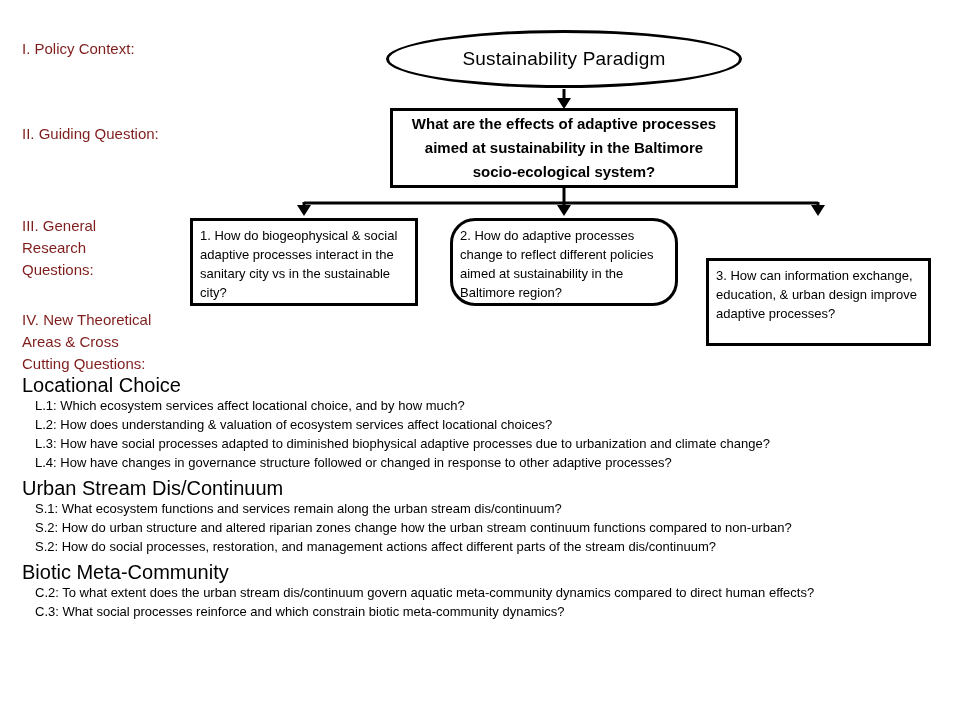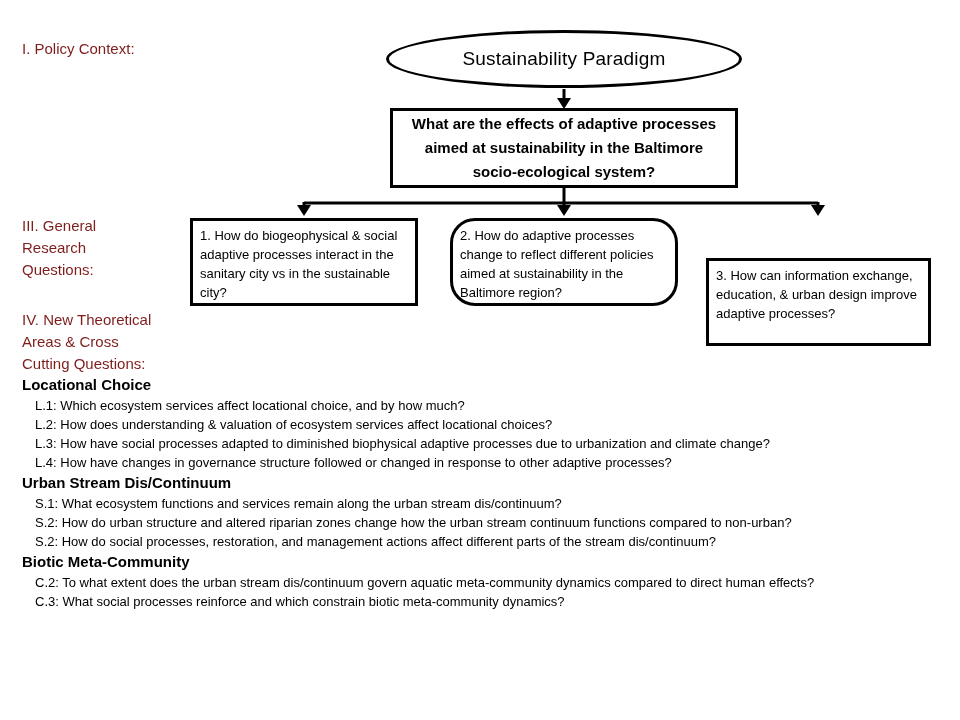--- a/index.html
+++ b/index.html
@@ -77,38 +77,39 @@
   .connectors path { stroke: #000; stroke-width: 3; fill: none; }
   .connectors polygon { fill: #000; }
 
   
   .question-list {
     position: absolute;
     left: 22px; top: 374px;
     width: 925px;
   }
   .section-title {
-    font-weight: bold;
-    font-size: 15px;
+    font-weight: normal;
+    font-size: 20px;
     line-height: 22px;
   }
-  .section + .section .section-title { }
+  .section + .section .section-title { margin-top: 5px; }
   .sub-question {
     font-size: 13px;
     line-height: 19px;
     padding-left: 13px;
     white-space: nowrap;
   }
 </style>
 </head>
 <body>
 
 <div class="canvas">
 
   <div class="side-label lbl-i">I. Policy Context:</div>
+  <div class="side-label lbl-ii">II. Guiding Question:</div>
   <div class="side-label lbl-iii">III. General Research Questions:</div>
   <div class="side-label lbl-iv">IV. New Theoretical Areas &amp; Cross Cutting Questions:</div>
 
   <div class="paradigm-ellipse">
     <span>Sustainability Paradigm</span>
   </div>
 
   <div class="guiding-box">
     <span>What are the effects of adaptive processes aimed at sustainability in the Baltimore socio-ecological system?</span>
   </div>

